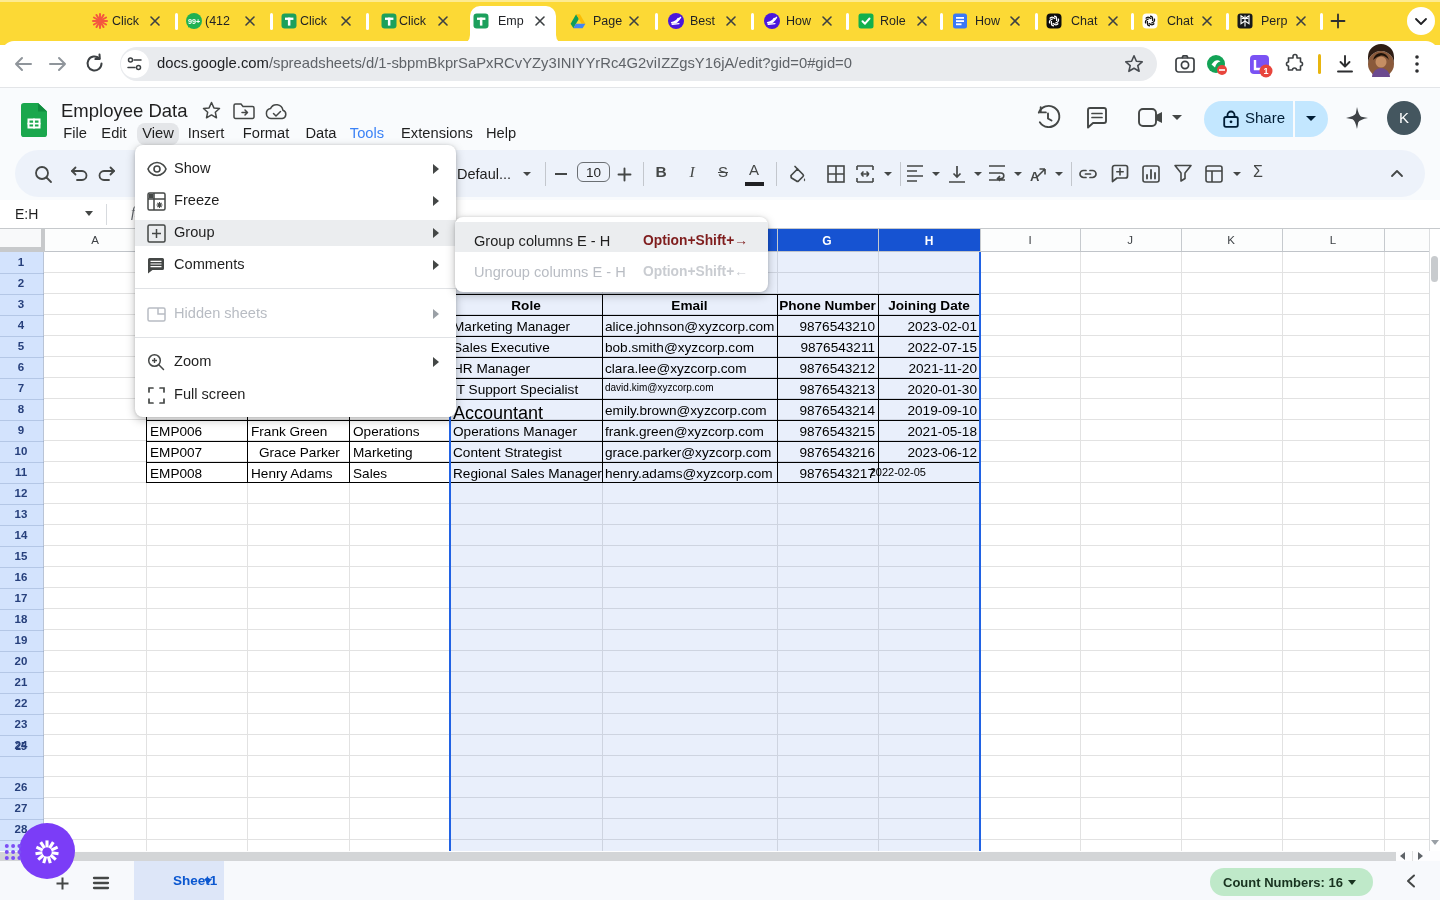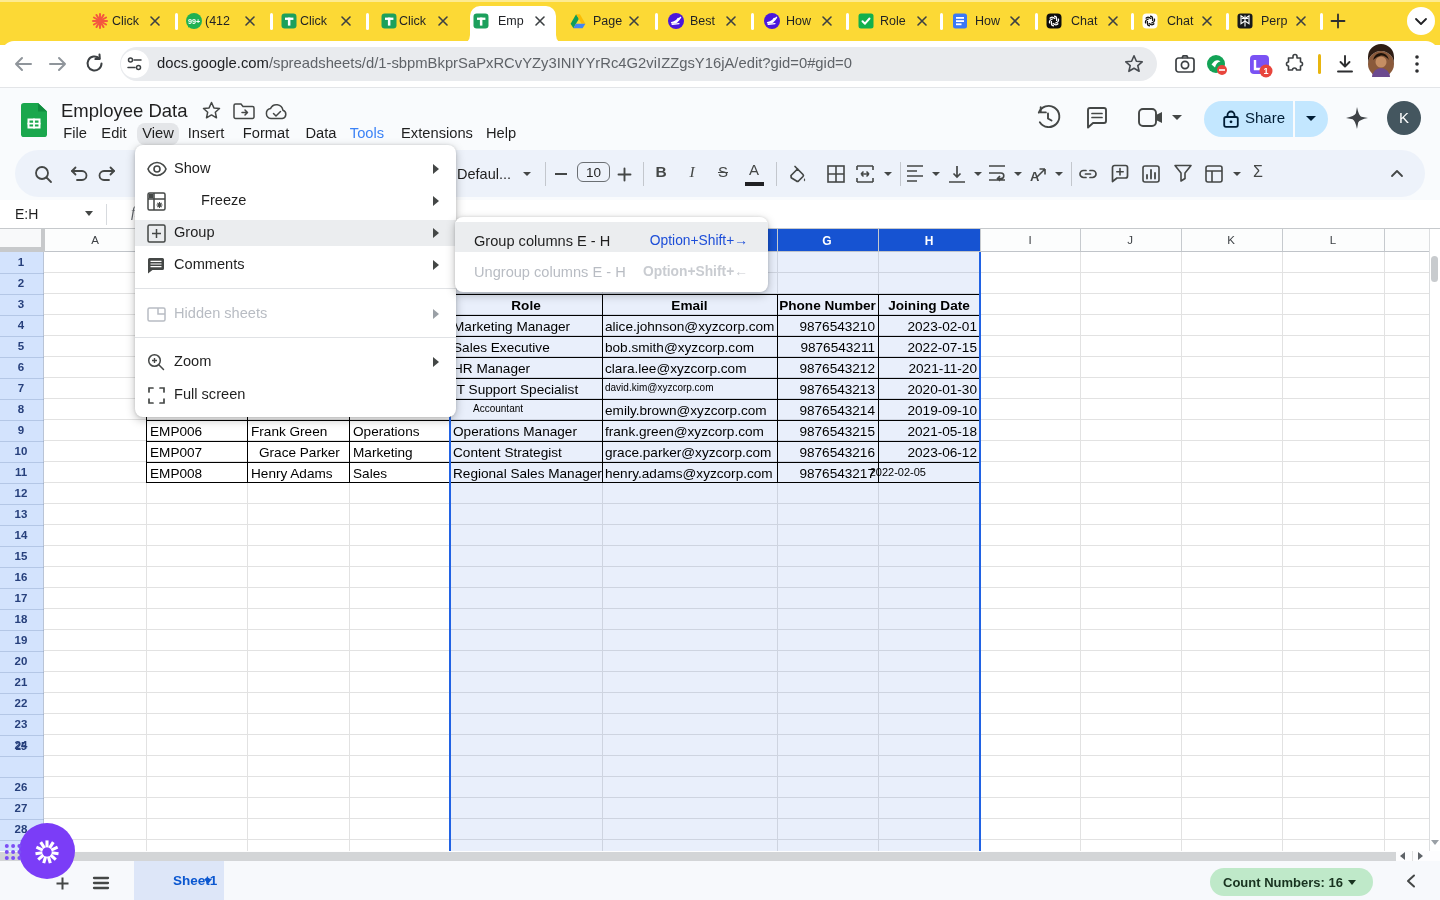--- a/index.html
+++ b/index.html
@@ -517,21 +517,21 @@
 <div class="ab" style="left:875px;top:110.5px;font-size:13.6px;color:#000;transform:translateX(-100%);">9876543211</div>
 <div class="ab" style="left:977px;top:110.5px;font-size:13.6px;color:#000;transform:translateX(-100%);">2022-07-15</div>
 <div class="ab" style="left:453px;top:131.5px;font-size:13.6px;color:#000;">HR Manager</div>
 <div class="ab" style="left:605px;top:131.5px;font-size:13.6px;color:#000;">clara.lee@xyzcorp.com</div>
 <div class="ab" style="left:875px;top:131.5px;font-size:13.6px;color:#000;transform:translateX(-100%);">9876543212</div>
 <div class="ab" style="left:977px;top:131.5px;font-size:13.6px;color:#000;transform:translateX(-100%);">2021-11-20</div>
 <div class="ab" style="left:453px;top:152.5px;font-size:13.6px;color:#000;">IT Support Specialist</div>
 <div class="ab" style="left:605px;top:152.5px;font-size:10px;color:#000;">david.kim@xyzcorp.com</div>
 <div class="ab" style="left:875px;top:152.5px;font-size:13.6px;color:#000;transform:translateX(-100%);">9876543213</div>
 <div class="ab" style="left:977px;top:152.5px;font-size:13.6px;color:#000;transform:translateX(-100%);">2020-01-30</div>
-<div class="ab" style="left:453px;top:173.5px;font-size:10px;color:#000;margin-left:20px;">Accountant</div>
+<div class="ab" style="left:453px;top:173.5px;font-size:18px;color:#000;">Accountant</div>
 <div class="ab" style="left:605px;top:173.5px;font-size:13.6px;color:#000;">emily.brown@xyzcorp.com</div>
 <div class="ab" style="left:875px;top:173.5px;font-size:13.6px;color:#000;transform:translateX(-100%);">9876543214</div>
 <div class="ab" style="left:977px;top:173.5px;font-size:13.6px;color:#000;transform:translateX(-100%);">2019-09-10</div>
 <div class="ab" style="left:150px;top:194.5px;font-size:13.6px;color:#000;">EMP006</div>
 <div class="ab" style="left:251px;top:194.5px;font-size:13.6px;color:#000;">Frank Green</div>
 <div class="ab" style="left:353px;top:194.5px;font-size:13.6px;color:#000;">Operations</div>
 <div class="ab" style="left:453px;top:194.5px;font-size:13.6px;color:#000;">Operations Manager</div>
 <div class="ab" style="left:605px;top:194.5px;font-size:13.6px;color:#000;">frank.green@xyzcorp.com</div>
 <div class="ab" style="left:875px;top:194.5px;font-size:13.6px;color:#000;transform:translateX(-100%);">9876543215</div>
 <div class="ab" style="left:977px;top:194.5px;font-size:13.6px;color:#000;transform:translateX(-100%);">2021-05-18</div>
@@ -605,21 +605,21 @@
     <circle cx="19.4" cy="17" r="2" fill="#7c4ff5"></circle>
   </svg>
 <div class="ab" style="left:135px;top:145px;width:321px;height:272px;background:#fff;border-radius:8px;box-shadow:0 3px 10px rgba(0,0,0,.26),0 0 3px rgba(0,0,0,.12);"></div>
 <div class="ab" style="left:135px;top:220px;width:321px;height:26px;background:#ebedef;"></div>
 <div class="ab" style="left:174px;top:160px;font-size:14.6px;color:#1f1f1f;">Show</div>
 <svg class="ab" style="left:147px;top:161px" width="20" height="16">
     <path d="M10 1.5 C5 1.5 1.8 5.5 1 8 C1.8 10.5 5 14.5 10 14.5 C15 14.5 18.2 10.5 19 8 C18.2 5.5 15 1.5 10 1.5 Z" stroke="#444746" stroke-width="1.6" fill="none"></path>
     <circle cx="10" cy="8" r="3" stroke="#444746" stroke-width="1.6" fill="none"></circle>
   </svg>
 <div class="ab" style="left:433px;top:164px;width:0;height:0;border-top:5px solid transparent;border-bottom:5px solid transparent;border-left:6px solid #444746;"></div>
-<div class="ab" style="left:174px;top:192px;font-size:14.6px;color:#1f1f1f;margin-left:27px;">Freeze</div>
+<div class="ab" style="left:174px;top:192px;font-size:14.6px;color:#1f1f1f;">Freeze</div>
 <svg class="ab" style="left:147px;top:192px" width="19" height="19">
     <rect x="1" y="1" width="17" height="17" rx="1.5" stroke="#444746" stroke-width="1.5" fill="none"></rect>
     <path d="M7 1 L7 18 M1 7 L18 7" stroke="#444746" stroke-width="1.5"></path>
     <rect x="1.8" y="1.8" width="4.5" height="4.5" fill="#444746"></rect>
     <path d="M12.5 10 L12.5 16 M9.5 13 L15.5 13 M10.4 10.9 L14.6 15.1 M14.6 10.9 L10.4 15.1" stroke="#444746" stroke-width="1.1"></path>
   </svg>
 <div class="ab" style="left:433px;top:196px;width:0;height:0;border-top:5px solid transparent;border-bottom:5px solid transparent;border-left:6px solid #444746;"></div>
 <div class="ab" style="left:174px;top:224px;font-size:14.6px;color:#1f1f1f;">Group</div>
 <svg class="ab" style="left:147px;top:224px" width="19" height="19">
     <rect x="1" y="1" width="17" height="17" rx="1.5" stroke="#444746" stroke-width="1.5" fill="none"></rect>
@@ -647,14 +647,14 @@
     <path d="M7.5 5 L7.5 10 M5 7.5 L10 7.5" stroke="#444746" stroke-width="1.4"></path>
   </svg>
 <div class="ab" style="left:433px;top:357px;width:0;height:0;border-top:5px solid transparent;border-bottom:5px solid transparent;border-left:6px solid #444746;"></div>
 <div class="ab" style="left:174px;top:386px;font-size:14.6px;color:#1f1f1f;">Full screen</div>
 <svg class="ab" style="left:148px;top:387px" width="17" height="17">
     <path d="M1 5 L1 1 L5 1 M12 1 L16 1 L16 5 M16 12 L16 16 L12 16 M5 16 L1 16 L1 12" stroke="#444746" stroke-width="1.7" fill="none" stroke-linecap="round"></path>
   </svg>
 <div class="ab" style="left:455px;top:217px;width:313px;height:75px;background:#fff;border-radius:8px;box-shadow:0 3px 10px rgba(0,0,0,.26),0 0 3px rgba(0,0,0,.12);"></div>
 <div class="ab" style="left:455px;top:222px;width:313px;height:30px;background:#ebedef;"></div>
 <div class="ab" style="left:474px;top:233px;font-size:14.6px;color:#1f1f1f;">Group columns E - H</div>
-<div class="ab" style="left:748px;top:233px;font-size:13.8px;font-weight:400;color:#1d4ed8;transform:translateX(-100%);white-space:nowrap;">Option+Shift+→</div>
+<div class="ab" style="left:748px;top:233px;font-size:13.8px;font-weight:700;color:#7f1d1d;transform:translateX(-100%);white-space:nowrap;">Option+Shift+→</div>
 <div class="ab" style="left:474px;top:264px;font-size:14.6px;color:#b8bcc3;text-align:center;">Ungroup columns E - H</div>
 <div class="ab" style="left:748px;top:264px;font-size:13.8px;font-weight:600;color:#c9ccd1;transform:translateX(-100%);white-space:nowrap;">Option+Shift+←</div>
 </body></html>

